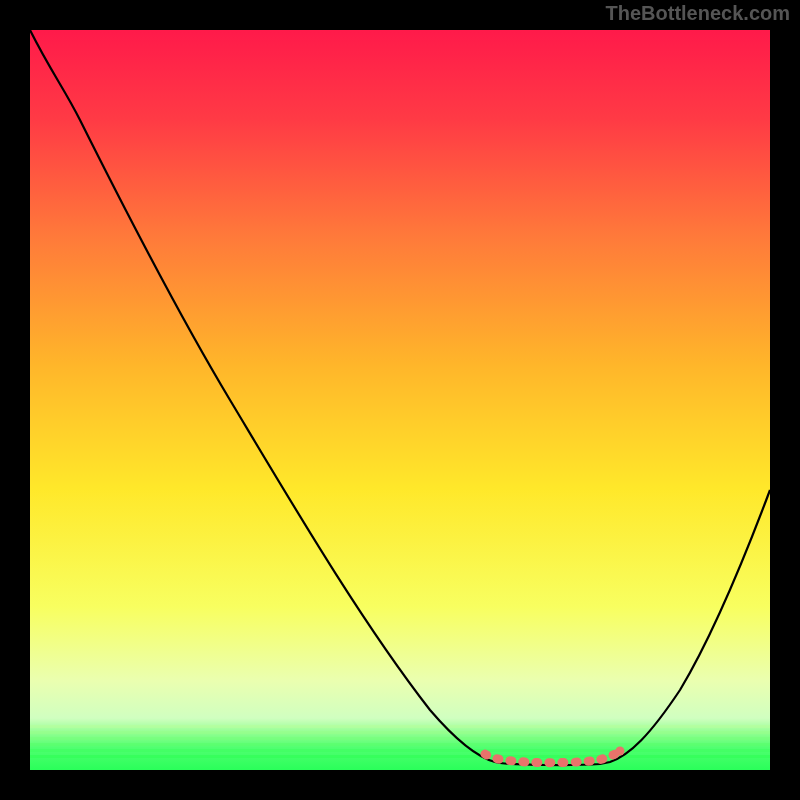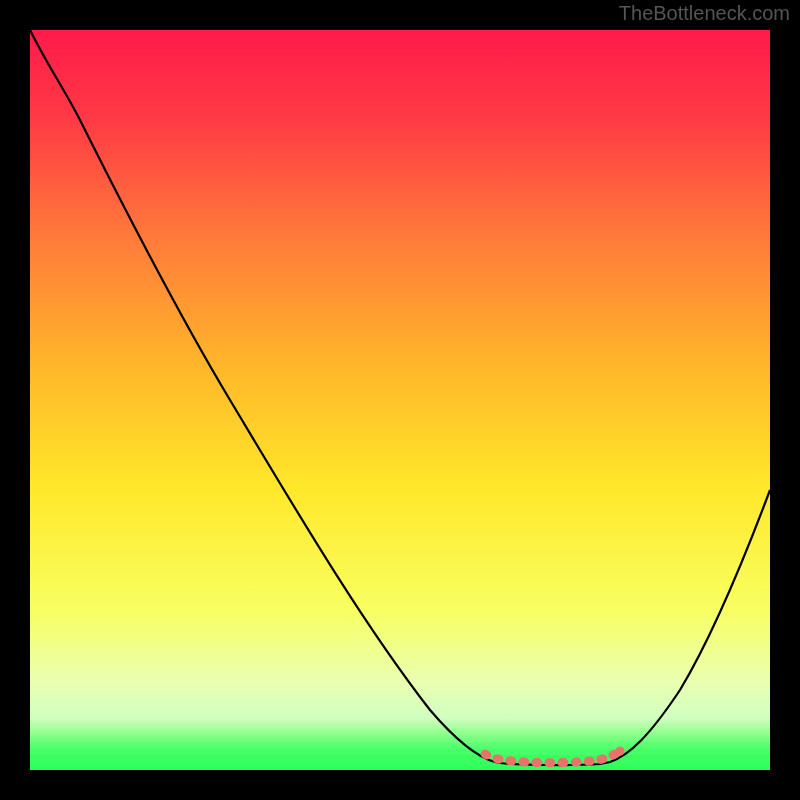--- a/index.html
+++ b/index.html
@@ -10,21 +10,21 @@
     position: relative;
     font-family: Arial, sans-serif;
     overflow: hidden;
   }
   .watermark {
     position: absolute;
     top: 2px;
     right: 10px;
     color: #555;
     font-size: 20px;
-    font-weight: normal;
+    font-weight: bold;
     z-index: 10;
   }
   .plot-area {
     position: absolute;
     left: 30px;
     top: 30px;
     width: 740px;
     height: 740px;
     overflow: hidden;
   }

